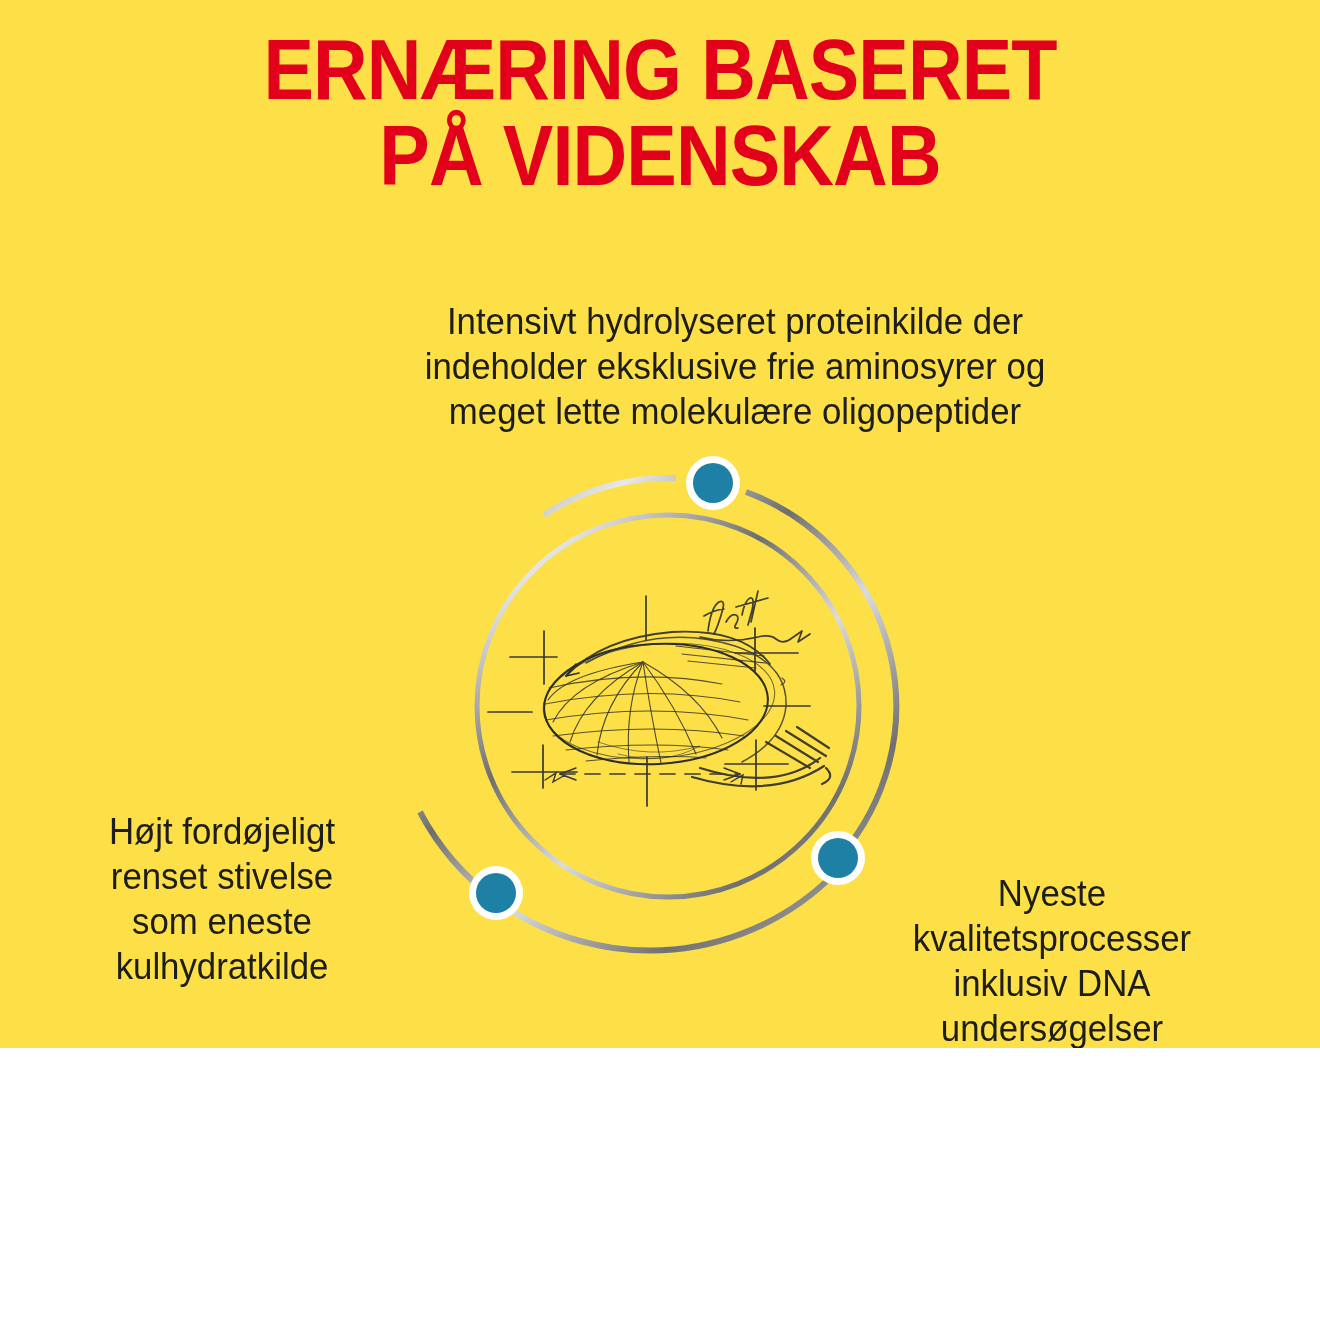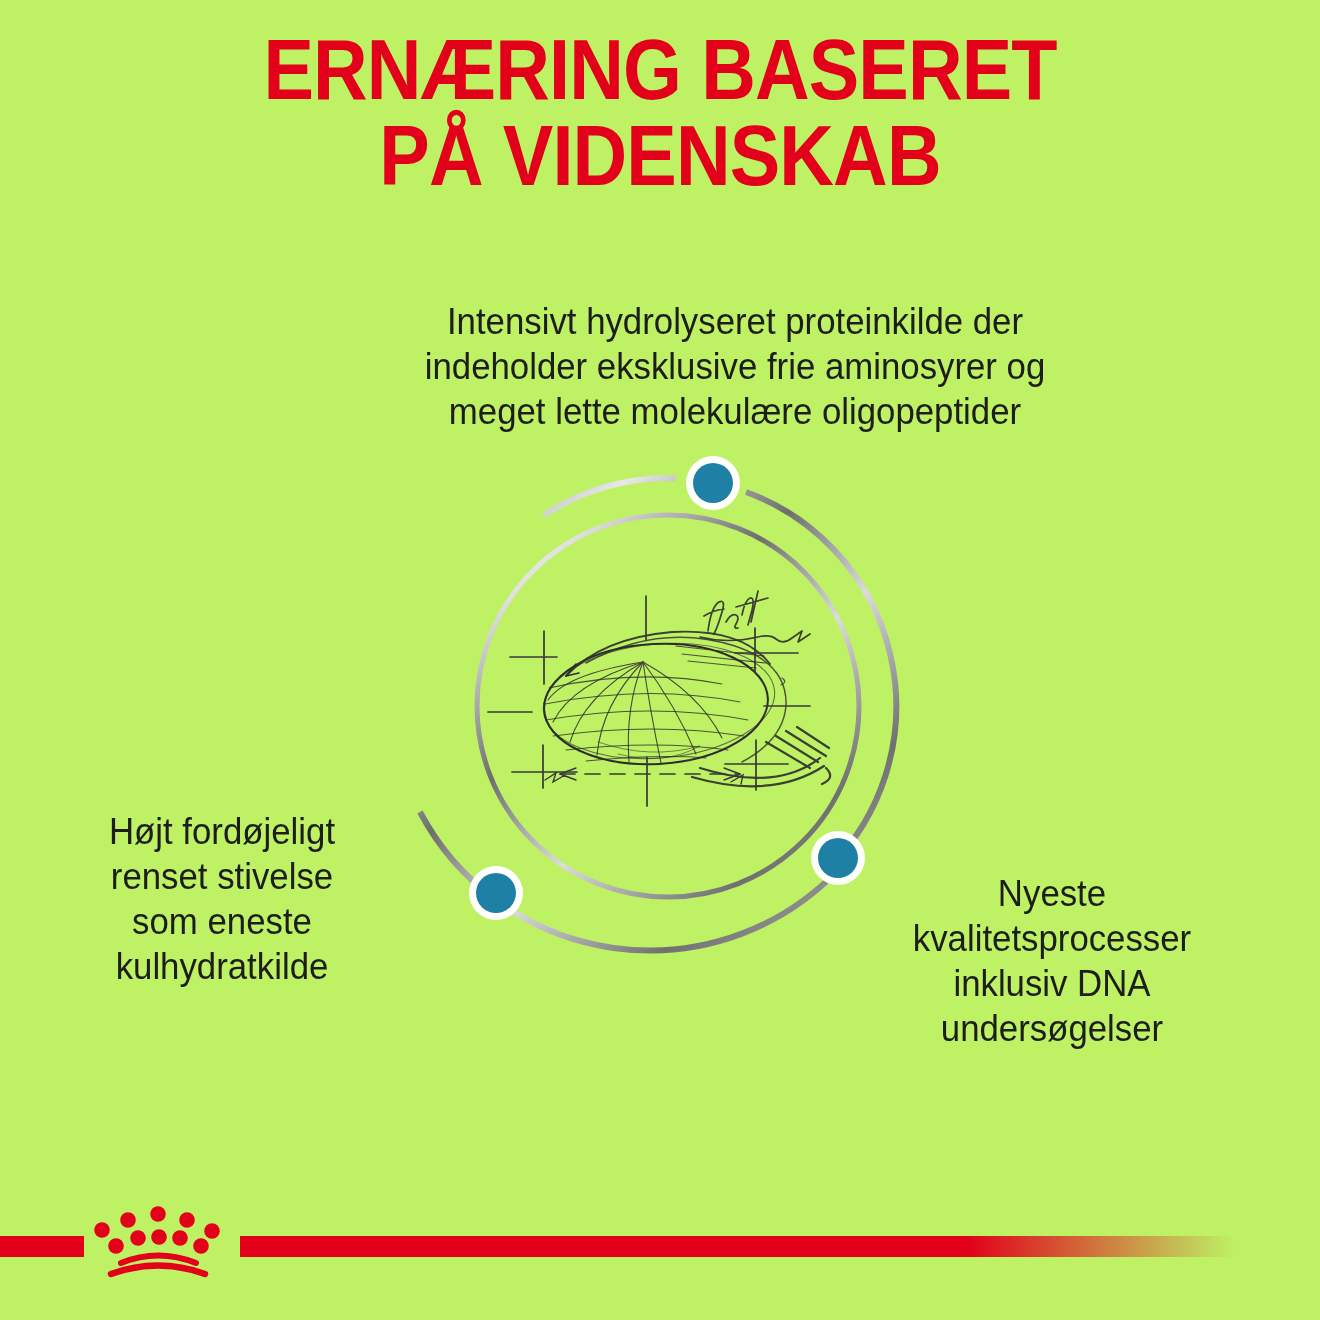--- a/index.html
+++ b/index.html
@@ -1,16 +1,16 @@
 <!DOCTYPE html>
 <html><head>
 <meta charset="utf-8">
 <style>
   html,body{margin:0;padding:0;background:#ffffff;}
-  .canvas{position:relative;width:1320px;height:1320px;background:#bef264;overflow:hidden;
+  .canvas{position:relative;width:1320px;height:1048px;background:#fde047;overflow:hidden;
           font-family:"Liberation Sans",sans-serif;color:#1d1d1b;}
 
   .heading{position:absolute;top:26px;left:50%;transform:translateX(-50%) scaleX(0.88);
            margin:0;text-align:center;color:#E2001A;font-weight:700;
            font-size:86px;line-height:86px;letter-spacing:-1px;white-space:nowrap;}
   .heading span{display:block;}
 
   .claim{position:absolute;text-align:center;font-size:37px;line-height:45px;
          white-space:nowrap;color:#1d1d1b;}
   .claim span{display:block;}

